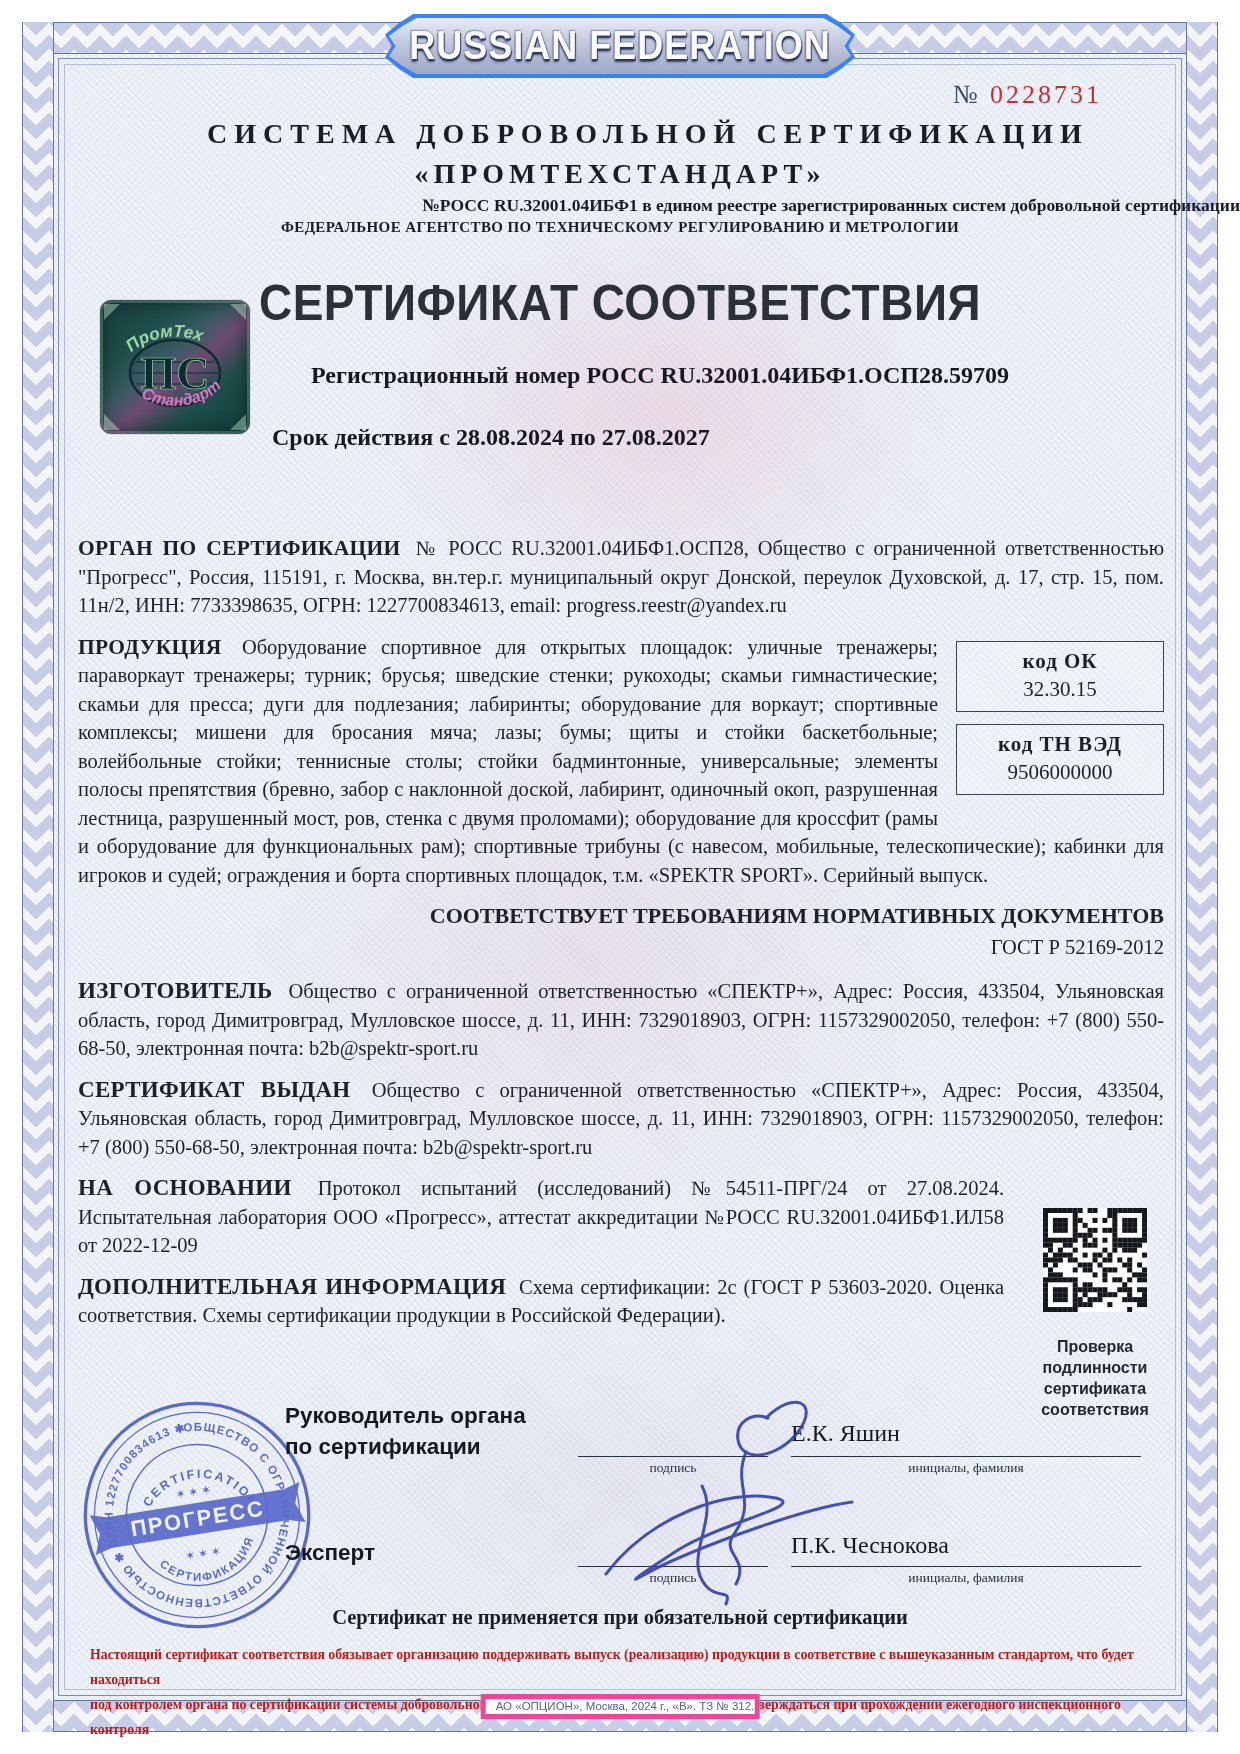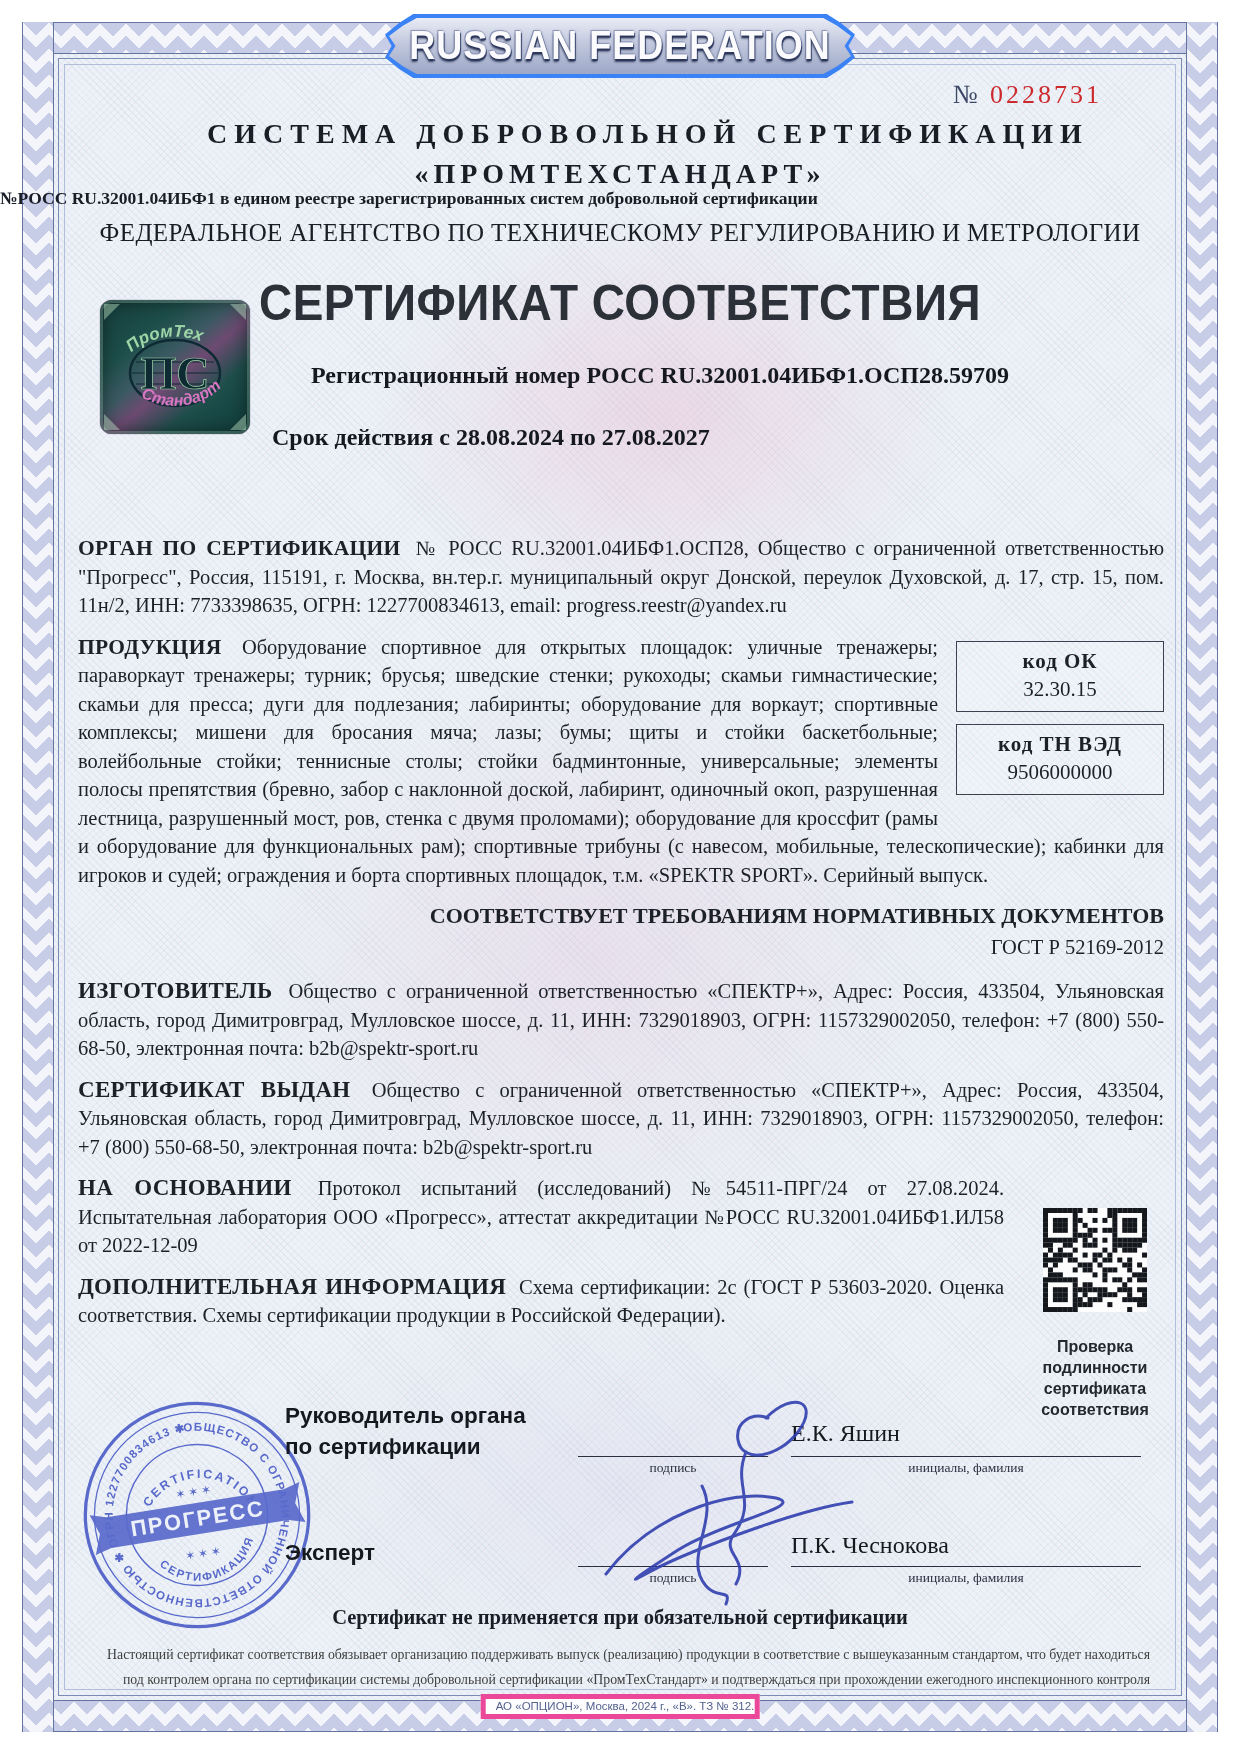--- a/index.html
+++ b/index.html
@@ -44,22 +44,22 @@
   .badge-txt{position:relative;font-family:"Liberation Sans","DejaVu Sans",sans-serif;
     font-weight:900;font-size:36px;letter-spacing:1px;color:#fbfbfd;transform:scaleY(1.12);
     text-shadow:0 2px 2px rgba(38,48,82,.85),1px 1px 0 #46537e,-1px -1px 0 #8d97ba,0 0 2px #46537e;}
 
   
   .abs{position:absolute;}
   .serial{right:138px;top:80px;font-size:26px;letter-spacing:3px;color:#3c4766;}
   .serial .num{color:#cd2a2e;}
   .sys1{left:0;width:100%;top:118px;text-align:center;font-weight:bold;font-size:28px;letter-spacing:7px;color:#181d26;margin-left:28px;}
   .sys2{left:0;width:100%;top:158px;text-align:center;font-weight:bold;font-size:28px;letter-spacing:5px;color:#181d26;}
-  .reg-line{left:0;width:100%;top:188px;text-align:left;font-weight:bold;font-size:17.5px;color:#181d26;}
-  .agency{left:0;width:100%;top:219px;text-align:center;font-weight:normal;font-size:25px;letter-spacing:.4px;color:#181d26;}
+  .reg-line{left:0;width:100%;top:195px;text-align:right;font-weight:bold;font-size:17.5px;color:#181d26;}
+  .agency{left:0;width:100%;top:219px;text-align:center;font-weight:bold;font-size:15px;letter-spacing:.4px;color:#181d26;}
   .title{left:60px;width:1120px;top:276px;text-align:center;
     font-family:"Liberation Sans","DejaVu Sans",sans-serif;font-weight:900;font-size:46px;
     letter-spacing:.5px;color:#2b3039;transform:scaleY(1.08);}
   .regnum{left:170px;width:980px;top:362px;text-align:center;font-weight:bold;font-size:24px;color:#15191f;}
   .validity{left:272px;top:424px;font-weight:bold;font-size:24px;color:#15191f;}
 
   
   .holo{left:100px;top:300px;width:150px;height:134px;border-radius:12px;
     background:linear-gradient(140deg,#143d3c 0%,#1e4f4b 28%,#3c5a63 44%,#6d4a72 55%,#1e4f4b 72%,#0f3c3b 100%);
     box-shadow:inset 0 0 0 3px rgba(170,215,195,.28), inset 0 0 20px rgba(0,0,0,.55), 0 0 1px #406;
@@ -86,21 +86,21 @@
   
   .role{left:285px;top:1400px;font-family:"Liberation Sans","DejaVu Sans",sans-serif;
     font-weight:bold;font-size:22.5px;line-height:31px;color:#15191f;}
   .expert{left:285px;top:1540px;font-family:"Liberation Sans","DejaVu Sans",sans-serif;
     font-weight:bold;font-size:22.5px;color:#15191f;}
   .sline{position:absolute;border-bottom:1.6px solid #2a3040;}
   .scap{position:absolute;text-align:center;font-size:13.5px;color:#2a3040;}
   .sname{position:absolute;text-align:left;font-size:24px;color:#15191f;}
 
   .no-mand{left:0;width:100%;top:1606px;text-align:center;font-weight:bold;font-size:20.5px;color:#181d26;}
-  .fine{left:90px;width:1060px;top:1642px;text-align:right;font-weight:normal;font-size:13.8px;line-height:25px;color:#404040;}
+  .fine{left:90px;width:1060px;top:1642px;text-align:left;font-weight:bold;font-size:13.8px;line-height:25px;color:#b91c1c;}
   .printbox{left:50%;transform:translateX(-50%);top:1694px;background:#fdfdfe;border:5px solid #ec4899;
     padding:1px 0 2px 10px;font-family:"Liberation Sans","DejaVu Sans",sans-serif;
     font-size:11.5px;color:#55628f;white-space:nowrap;z-index:5;}
 
   svg{display:block;}
   .sigsvg{position:absolute;pointer-events:none;}
 </style>
 </head>
 <body>
 

